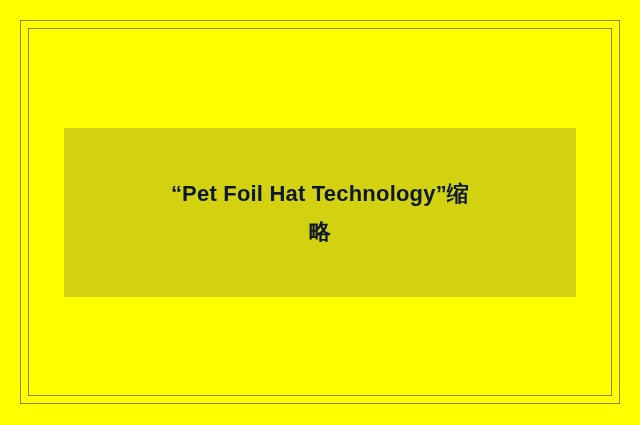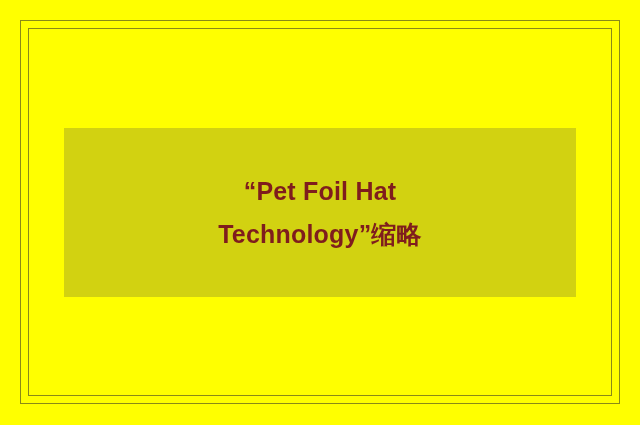--- a/index.html
+++ b/index.html
@@ -53,22 +53,22 @@
     width: 512px;
     height: 169px;
     background: #d2d211;
     display: flex;
     align-items: center;
     justify-content: center;
     box-sizing: border-box;
   }
 
   #headline {
-    color: #7f1d1d;
-    font-size: 25px;
+    color: #0f172a;
+    font-size: 22px;
     font-weight: bold;
     line-height: 1.72;
     text-align: center;
     letter-spacing: 0.2px;
     max-width: 300px;
     word-break: break-word;
     margin: 0;
     padding: 0;
   }
 </style>

